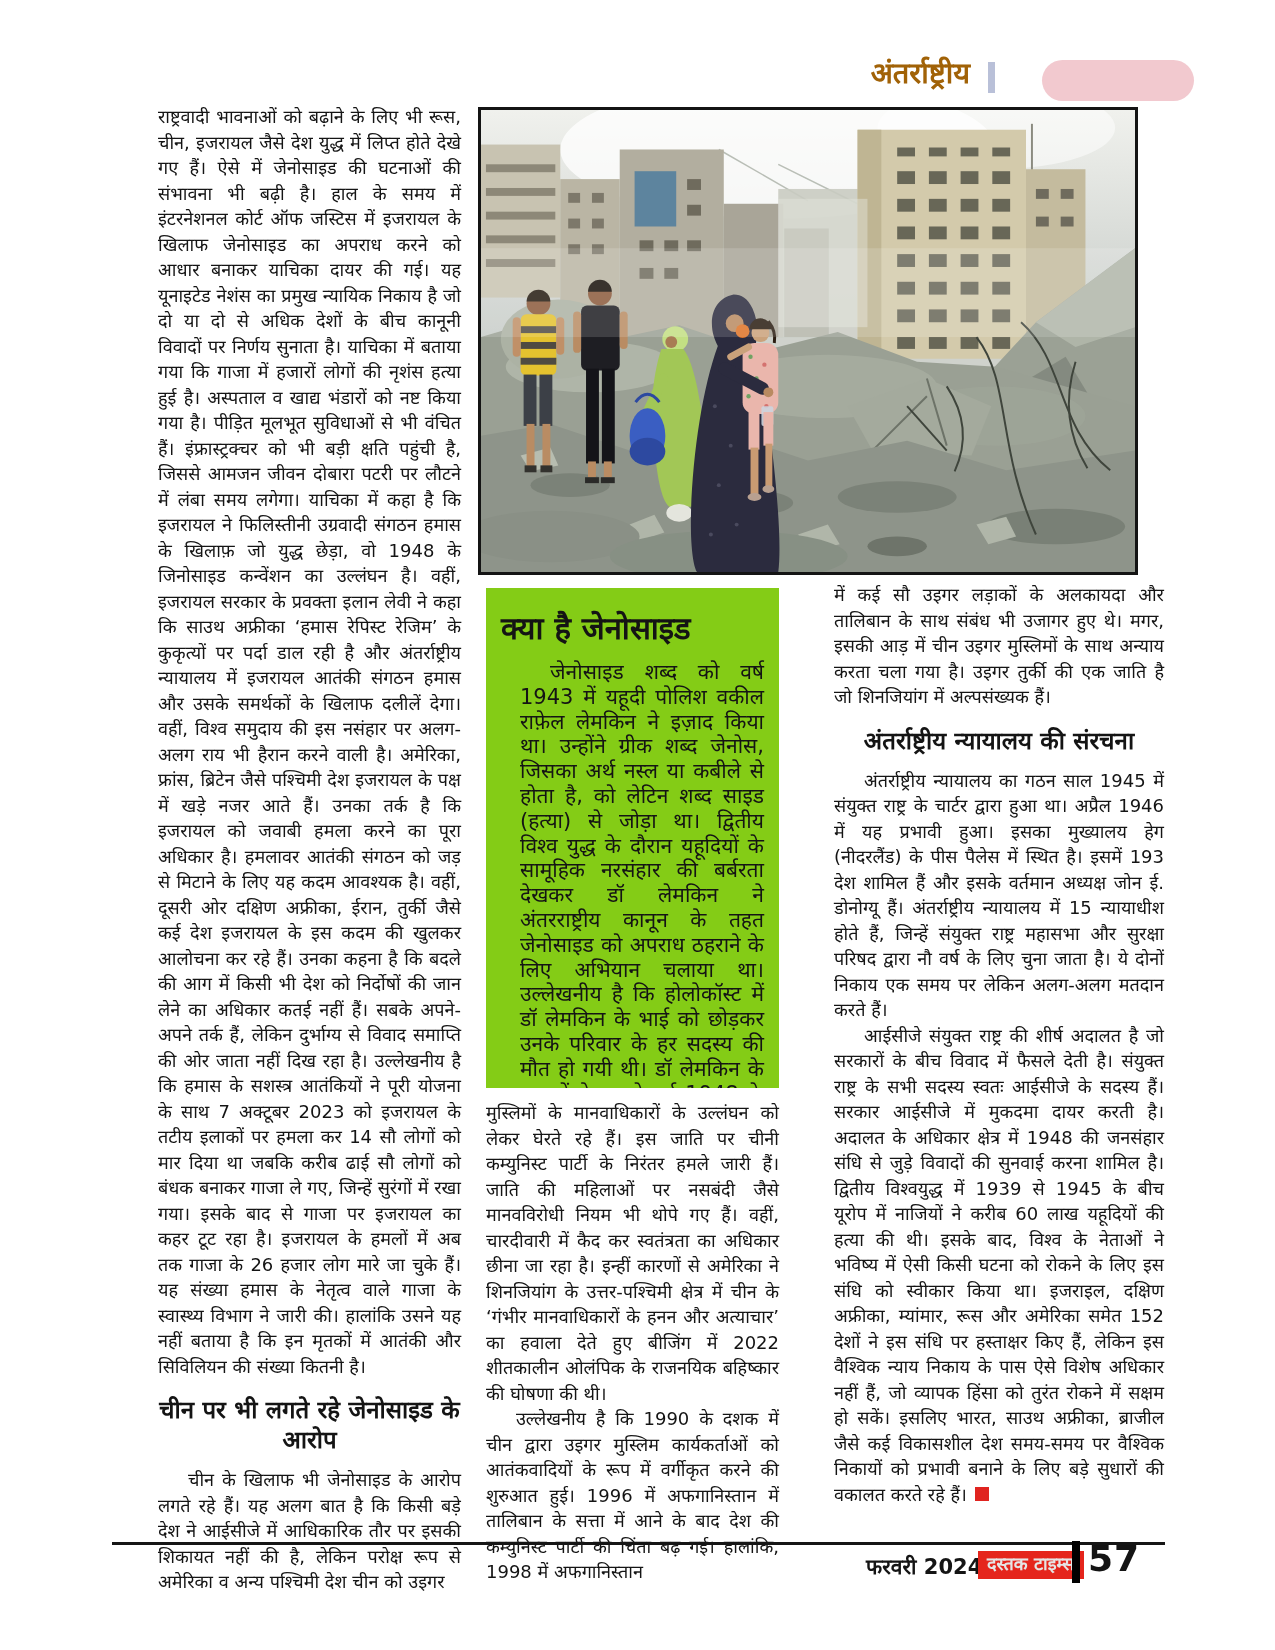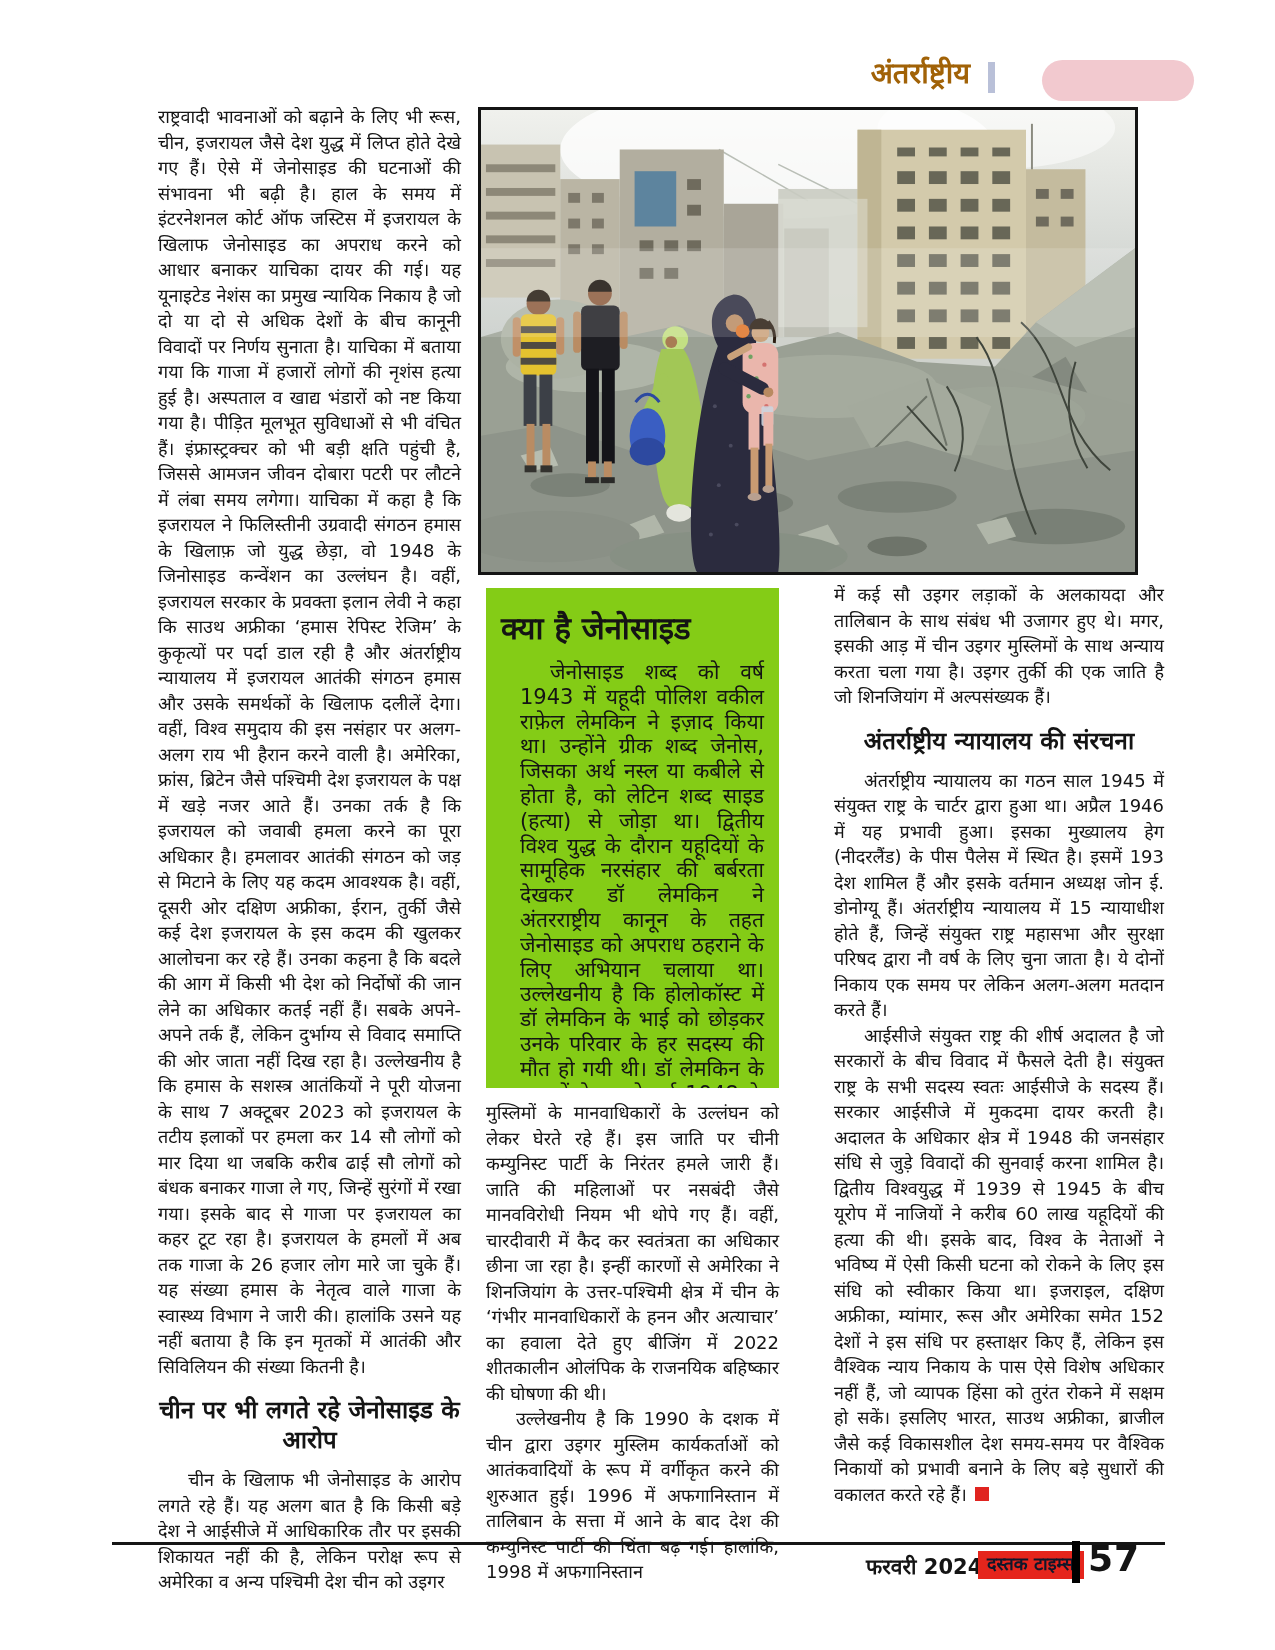--- a/index.html
+++ b/index.html
@@ -24,21 +24,21 @@
   #infobox{position:absolute;left:486px;top:588px;width:293px;height:500px;
            background:#84cc16;box-sizing:border-box;padding:12px 15px 0;overflow:hidden;}
   #infobox h2{font-size:31px;font-weight:700;margin:6px 0 12px;white-space:nowrap;letter-spacing:0;}
   #infobox p{font-size:21px;line-height:24.8px;margin-left:19px;}
   #col2{left:486px;top:1100px;width:293px;}
   #col3{left:806px;top:582px;width:330px;margin-left:28px;}
   .endmark{display:inline-block;width:14px;height:14px;background:#e02420;margin-left:8px;vertical-align:baseline;}
   
   .footer-rule{position:absolute;left:112px;top:1542px;width:1053px;height:3px;background:#151515;}
   .footer-date{position:absolute;left:866px;top:1552px;font-size:21px;font-weight:700;}
-  .footer-logo{position:absolute;left:978px;top:1551px;background:#e5251c;color:#0f172a;
+  .footer-logo{position:absolute;left:978px;top:1551px;background:#e5251c;color:#e5e5e5;
                font-weight:700;font-size:18px;padding:3px 9px 5px;line-height:20px;}
   .footer-bar{position:absolute;left:1072px;top:1541px;width:8px;height:42px;background:#000;}
   .footer-num{position:absolute;left:1088px;top:1538px;font-size:36px;font-weight:700;letter-spacing:1px;}
 </style>
 </head>
 <body>
 
 <div class="page">
 
   <div class="kicker">अंतर्राष्ट्रीय</div>

